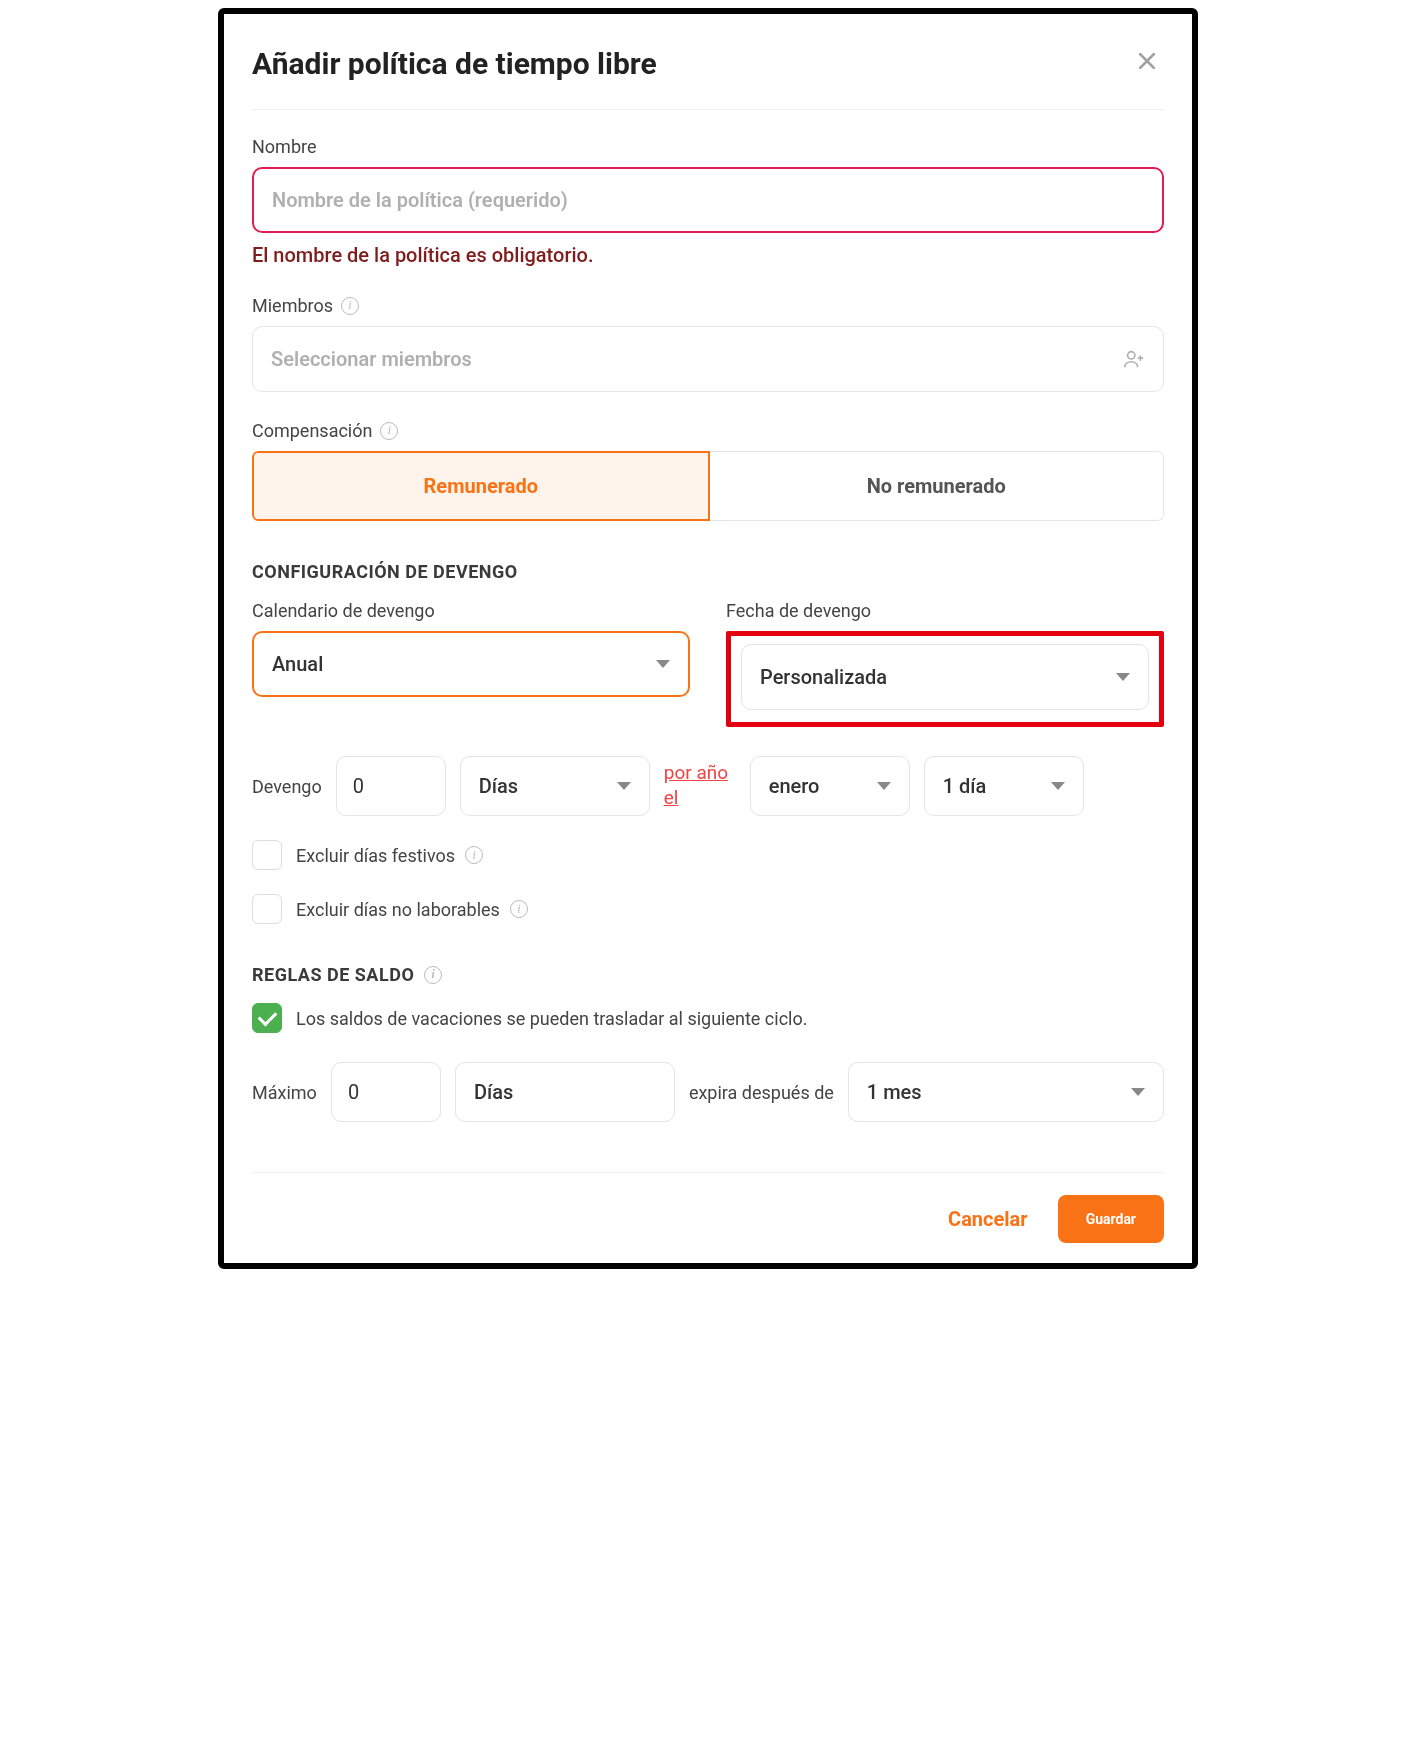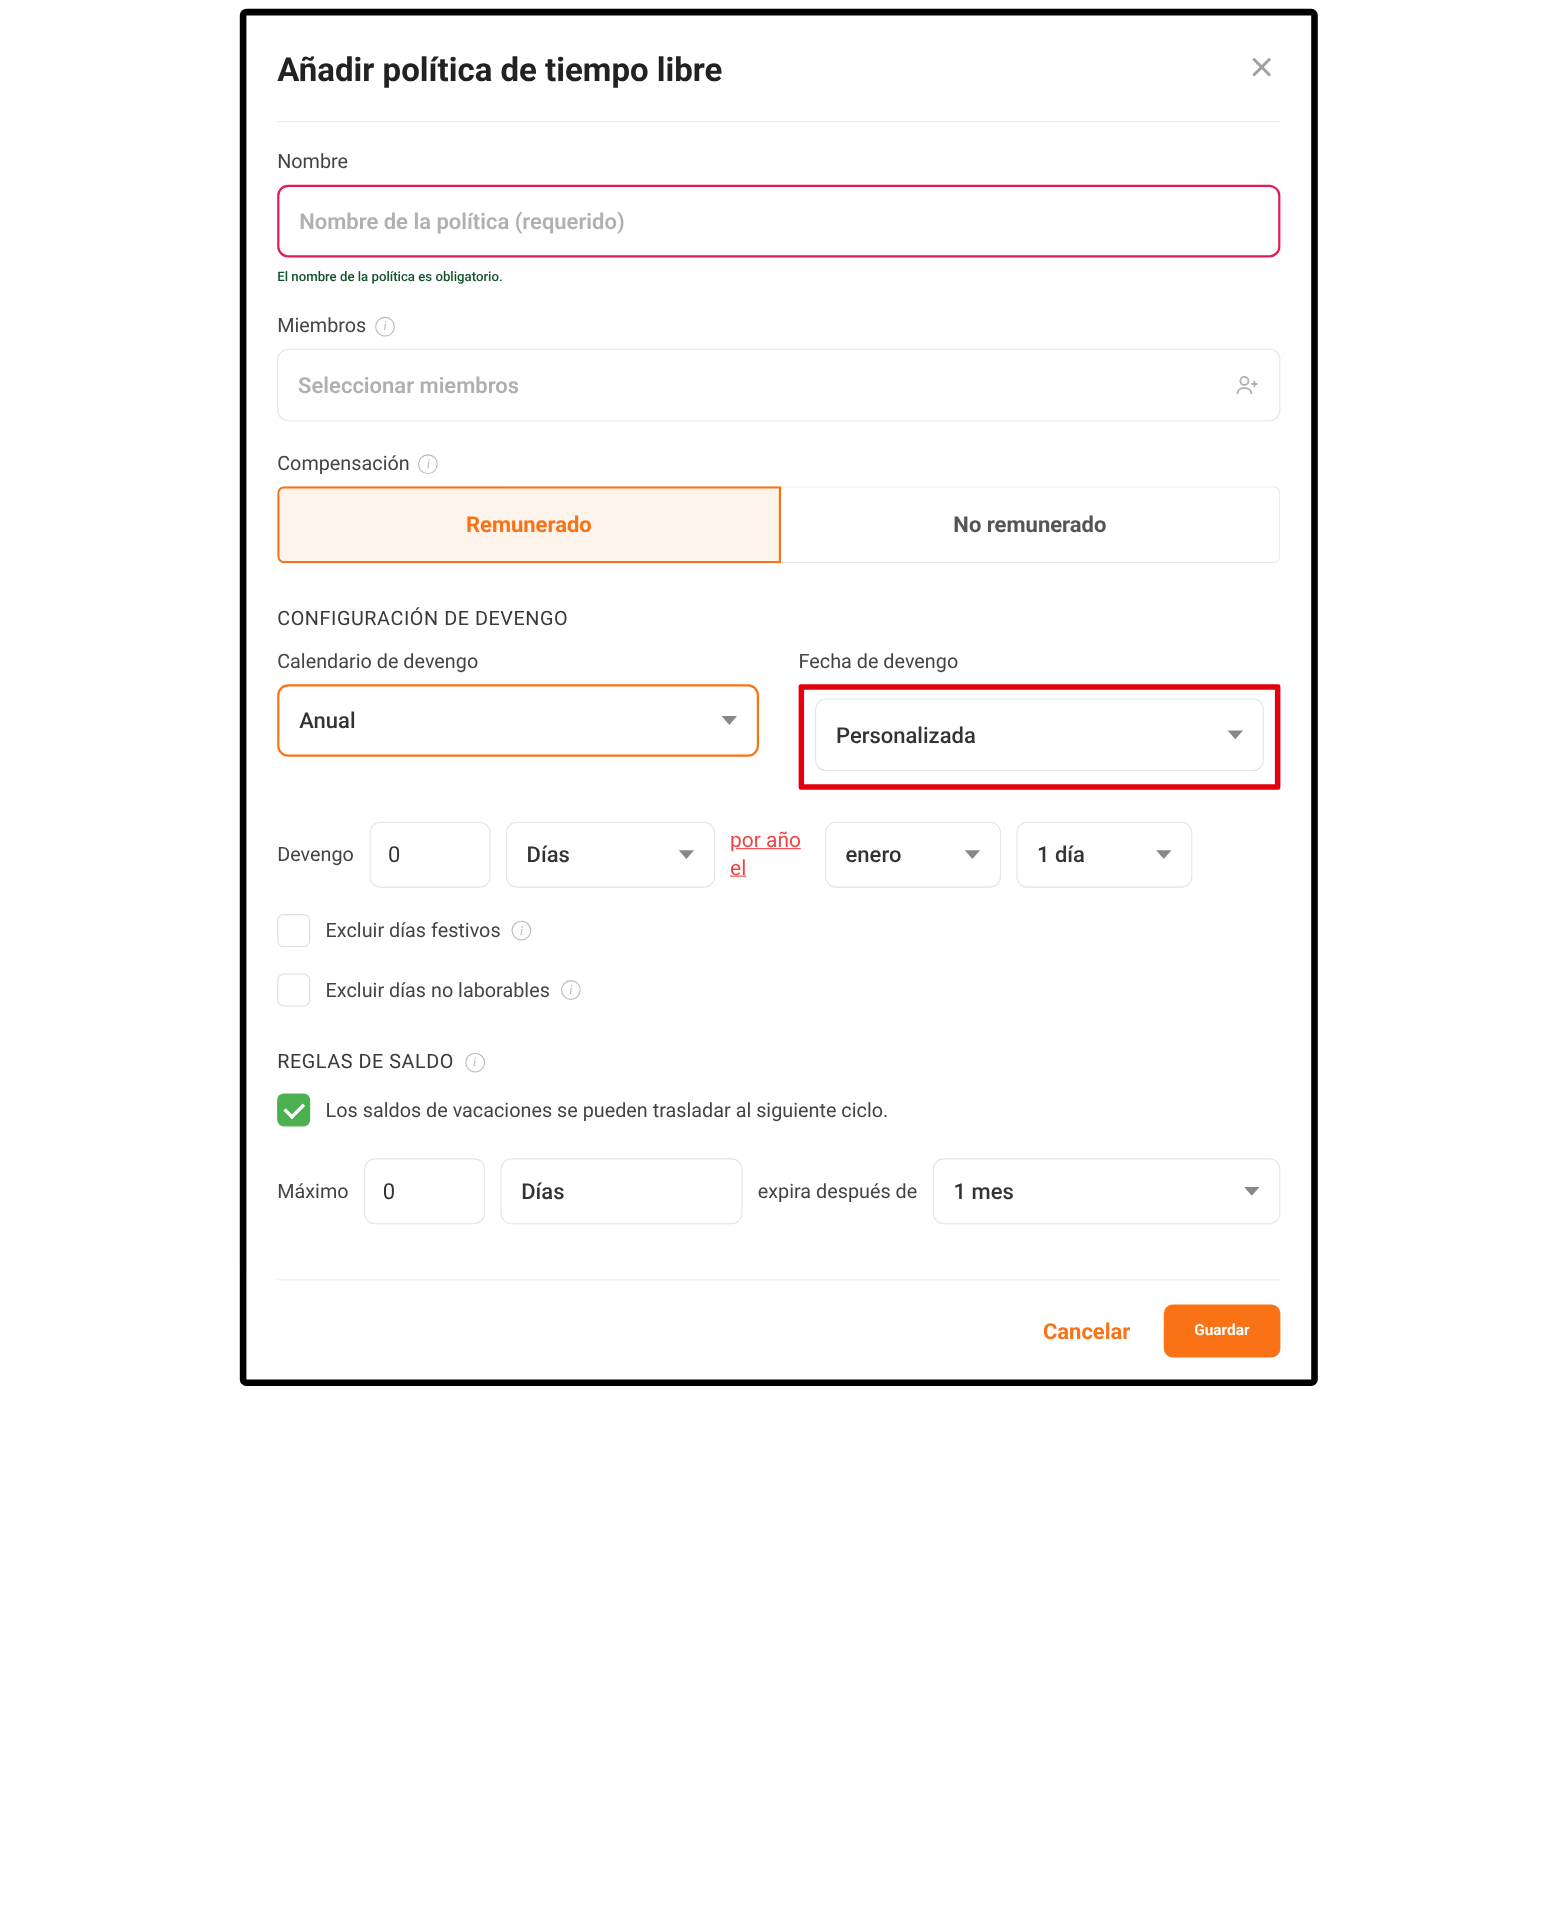--- a/index.html
+++ b/index.html
@@ -8,30 +8,30 @@
   .modal { padding: 30px 28px 20px 28px; }
   .modal-header { display: flex; justify-content: space-between; align-items: flex-end; padding-bottom: 28px; border-bottom: 1px solid #eee; }
   .modal-title { font-size: 30px; font-weight: 700; color: #222; }
   .close-btn { background: none; border: none; cursor: pointer; color: #a0a0a0; padding: 4px; }
   .close-btn svg { width: 26px; height: 26px; stroke: currentColor; }
   .body { padding-top: 26px; }
   .field-label { font-size: 18px; color: #444; margin-bottom: 10px; display: flex; align-items: center; gap: 8px; }
   .info-icon { display:inline-flex; width:18px; height:18px; border:1.5px solid #bbb; border-radius:50%; align-items:center; justify-content:center; font-size:12px; color:#bbb; font-style: italic; font-family: serif; }
   .input-text { width: 100%; height: 66px; border: 2px solid #e31b54; border-radius: 10px; padding: 0 18px; font-size: 20px; color: #b91c1c; outline: none; }
   .input-text::placeholder { color: #b0b0b0; font-weight:600; }
-  .error-msg { color: #14532d; font-size: 12px; margin-top: 10px; font-weight: 500; }
+  .error-msg { color: #7f1d1d; font-size: 20px; margin-top: 10px; font-weight: 500; }
   .members-input { width:100%; height:66px; border:1.5px solid #e4e4e4; border-radius:10px; padding:0 18px; display:flex; align-items:center; justify-content:space-between; margin-top:4px; cursor:pointer;text-align:center; }
   .members-input .placeholder { color:#b0b0b0; font-size:20px; font-weight:600; }
   .members-input svg { width:22px; height:22px; stroke:#b0b0b0; fill:none; }
   .section-gap { margin-top: 28px; }
   .toggle-row { display:flex; width:100%; border-radius:6px; overflow:hidden; margin-top:4px; }
   .toggle-btn { flex:1; height:70px; display:flex; align-items:center; justify-content:center; font-size:20px; font-weight:700; cursor:pointer; border:1.5px solid #e4e4e4; background:#fff; color:#555; }
   .toggle-btn.active { border:2px solid #f97316; background:#fff4eb; color:#f97316; border-radius:6px 0 0 6px; }
   .toggle-btn.inactive { border-left:none; border-radius:0 6px 6px 0; }
-  .section-head { font-size:18px; letter-spacing:0.5px; color:#3a3a3a; font-weight:400; margin-top:40px; margin-bottom:18px; display:flex; align-items:center; gap:10px; }
+  .section-head { font-size:18px; letter-spacing:0.5px; color:#3a3a3a; font-weight:700; margin-top:40px; margin-bottom:18px; display:flex; align-items:center; gap:10px; }
   .two-col { display:flex; gap:36px; }
   .col { flex:1; display:flex; flex-direction:column; }
   .col-label { font-size:18px; color:#444; margin-bottom:10px; }
   .select { height:66px; border:1.5px solid #e4e4e4; border-radius:10px; padding:0 18px; display:flex; align-items:center; justify-content:space-between; cursor:pointer; background:#fff; }
   .select.active { border:2px solid #f97316; }
   .select-text { font-size:20px; color:#333; font-weight:500; }
   .chevron { width:0; height:0; border-left:7px solid transparent; border-right:7px solid transparent; border-top:8px solid #888; }
   .highlight-box { border:5px solid #e3000f; padding:8px 10px 12px 10px; border-radius:2px; }
   .row-inline { display:flex; align-items:center; gap:14px; margin-top:29px; flex-wrap:nowrap; }
   .row-inline .label { font-size:18px; color:#444; white-space:normal; }

